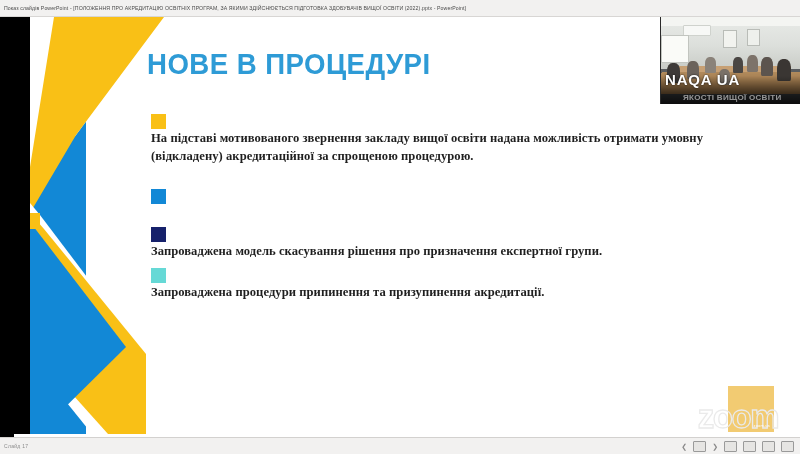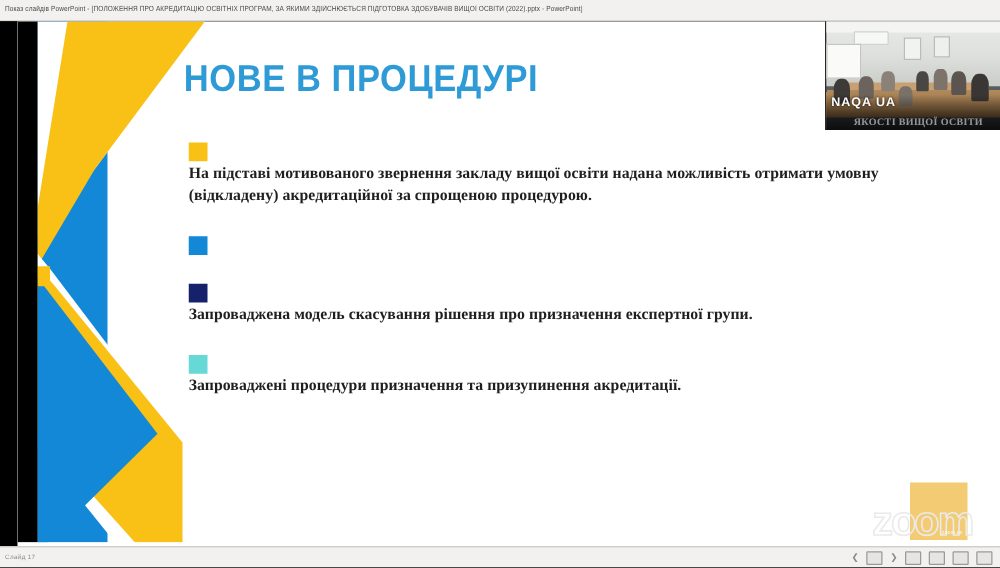--- a/index.html
+++ b/index.html
@@ -201,32 +201,32 @@
   }
   .vt-floor {
     position:absolute; left:0; bottom:0; width:140px; height:10px;
     background:#3c3f42;
   }
   .vt-label {
     position: absolute;
     left: 4px;
     bottom: 16px;
     font-family: "Liberation Sans", sans-serif;
-    font-size: 10px;
+    font-size: 15px;
     font-weight: bold;
     color: #ffffff;
     letter-spacing: 0.8px;
     text-shadow: 0 0 2px rgba(0,0,0,0.9);
     z-index: 5;
   }
   .vt-sublabel {
     position: absolute;
     left: 22px;
     bottom: 2px;
-    font-family: Liberation Serif, serif;
+    font-family: Liberation Sans, sans-serif;
     font-size: 8px;
     font-weight: bold;
     color: rgba(255,255,255,0.55);
     letter-spacing: 0.3px;
     z-index: 5;
     white-space: nowrap;
     margin-top: 40px;
   }
   .vt-darken {
     position:absolute; left:0; bottom:0; width:140px; height:28px;
@@ -303,29 +303,29 @@
 
         <div class="bullet-row">
           <div class="bullet-marker" style="background:#f9c016"></div>
           <div class="bullet-text">На підставі мотивованого звернення закладу вищої освіти надана можливість отримати умовну (відкладену) акредитаційної за спрощеною процедурою.</div>
         </div>
 
         <div class="bullet-row">
           <div class="bullet-marker" style="background:#1288d6"></div>
         </div>
 
-        <div class="bullet-row" style="margin-bottom:22px">
+        <div class="bullet-row" style="margin-bottom:6px">
           <div class="bullet-marker" style="background:#16216b"></div>
           <div class="bullet-text">Запроваджена модель скасування рішення про призначення експертної групи.</div>
         </div>
 
 
         <div class="bullet-row">
           <div class="bullet-marker" style="background:#66d9d6"></div>
-          <div class="bullet-text">Запроваджені процедури призначення та призупинення акредитації.</div>
+          <div class="bullet-text">Запроваджена процедури припинення та призупинення акредитації.</div>
         </div>
 
       </div>
 
       <div class="zoom-wm">
         <div class="zoom-wm-sq"></div>
         <div class="zoom-wm-text">zoom</div>
         <div class="zoom-wm-sub">zoom.us</div>
       </div>
 

